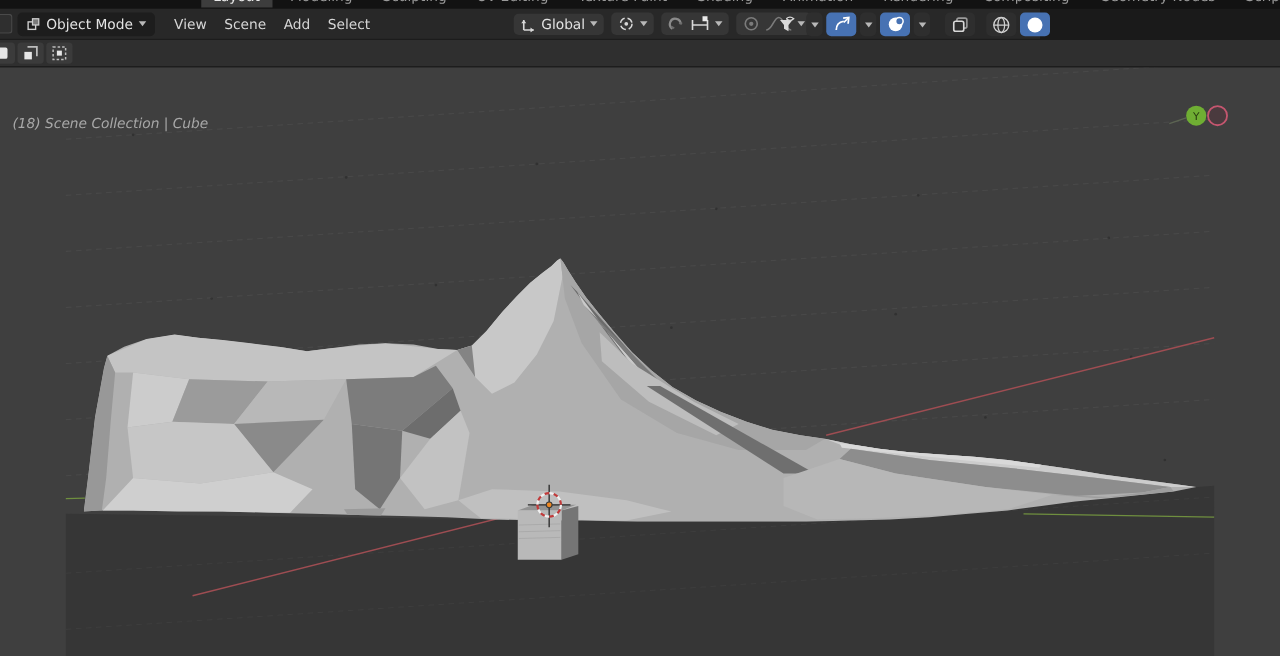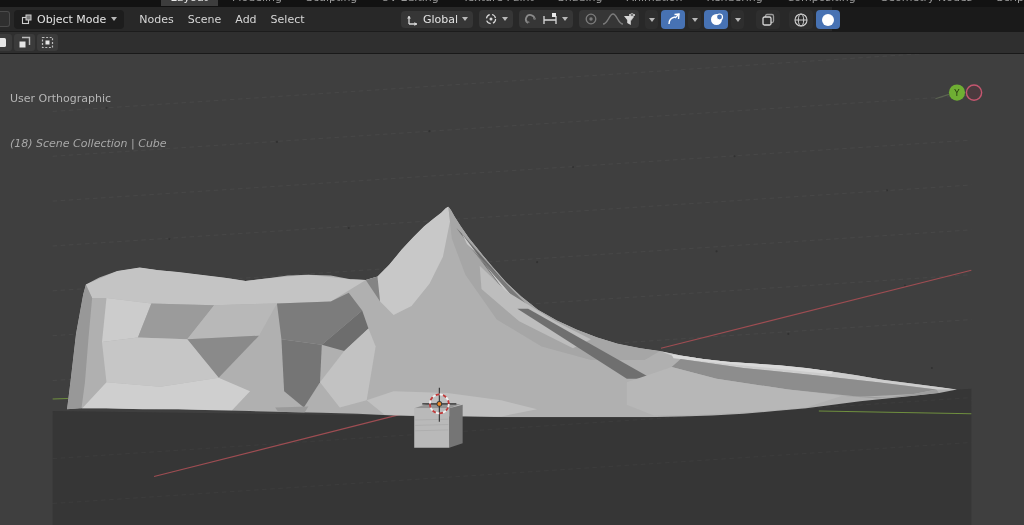--- a/index.html
+++ b/index.html
@@ -80,27 +80,27 @@
 
     <div class="pill">
       <svg class="ic" width="11" height="11" viewBox="0 0 11 11">
         <rect x="1.5" y="3.5" width="6" height="6" fill="none" stroke="#cfcfcf" stroke-width="1.1"></rect>
         <rect x="5" y="1" width="5" height="5" fill="#7a7a7a" stroke="#cfcfcf" stroke-width="1"></rect>
       </svg>
       <span>Object Mode</span>
       <span class="chev"></span>
     </div>
 
-    <span class="menu" style="margin-left:8px;">Nodes</span>
+    <span class="menu" style="margin-left:8px;">View</span>
     <span class="menu">Scene</span>
     <span class="menu">Add</span>
     <span class="menu">Select</span>
 
     <div style="position:absolute; left:398px; display:flex; align-items:center;">
-      <div class="hgroup" style="margin-left:3px;align-items:center;">
+      <div class="hgroup" style="margin-left:13px;align-items:center;">
         <svg class="ic" width="13" height="13" viewBox="0 0 13 13">
           <path d="M3 11 L3 3 M3 11 L11 11" stroke="#d8d8d8" stroke-width="1.3" fill="none"></path>
           <path d="M3 3 l-2 2.6 4 0 z M11 11 l-2.6-2 0 4 z" fill="#d8d8d8"></path>
         </svg>
         <span>Global</span>
         <span class="chev"></span>
       </div>
       <div class="hgroup">
         <svg class="ic" width="14" height="14" viewBox="0 0 14 14">
           <circle cx="7" cy="7" r="4.6" fill="none" stroke="#d8d8d8" stroke-width="1.2" stroke-dasharray="5 2.4"></circle>
@@ -310,18 +310,17 @@
 
       <g>
         <line x1="984" y1="104" x2="999" y2="99" stroke="#5c6452" stroke-width="1.2"></line>
         <circle cx="1008" cy="97" r="9" fill="#6fae33"></circle>
         <text x="1008" y="100.5" font-size="9.5" font-family="DejaVu Sans, sans-serif" fill="#26370f" text-anchor="middle">Y</text>
         <circle cx="1027" cy="97" r="8.5" fill="#4a3a3e" stroke="#c4566f" stroke-width="1.6"></circle>
       </g>
     </svg>
 
     <div class="overlay-text">
-      <div>User Orthographic</div>
       <div class="ctx">(18) Scene Collection | Cube</div>
     </div>
   </div>
 
 </div>
 
 </body></html>

